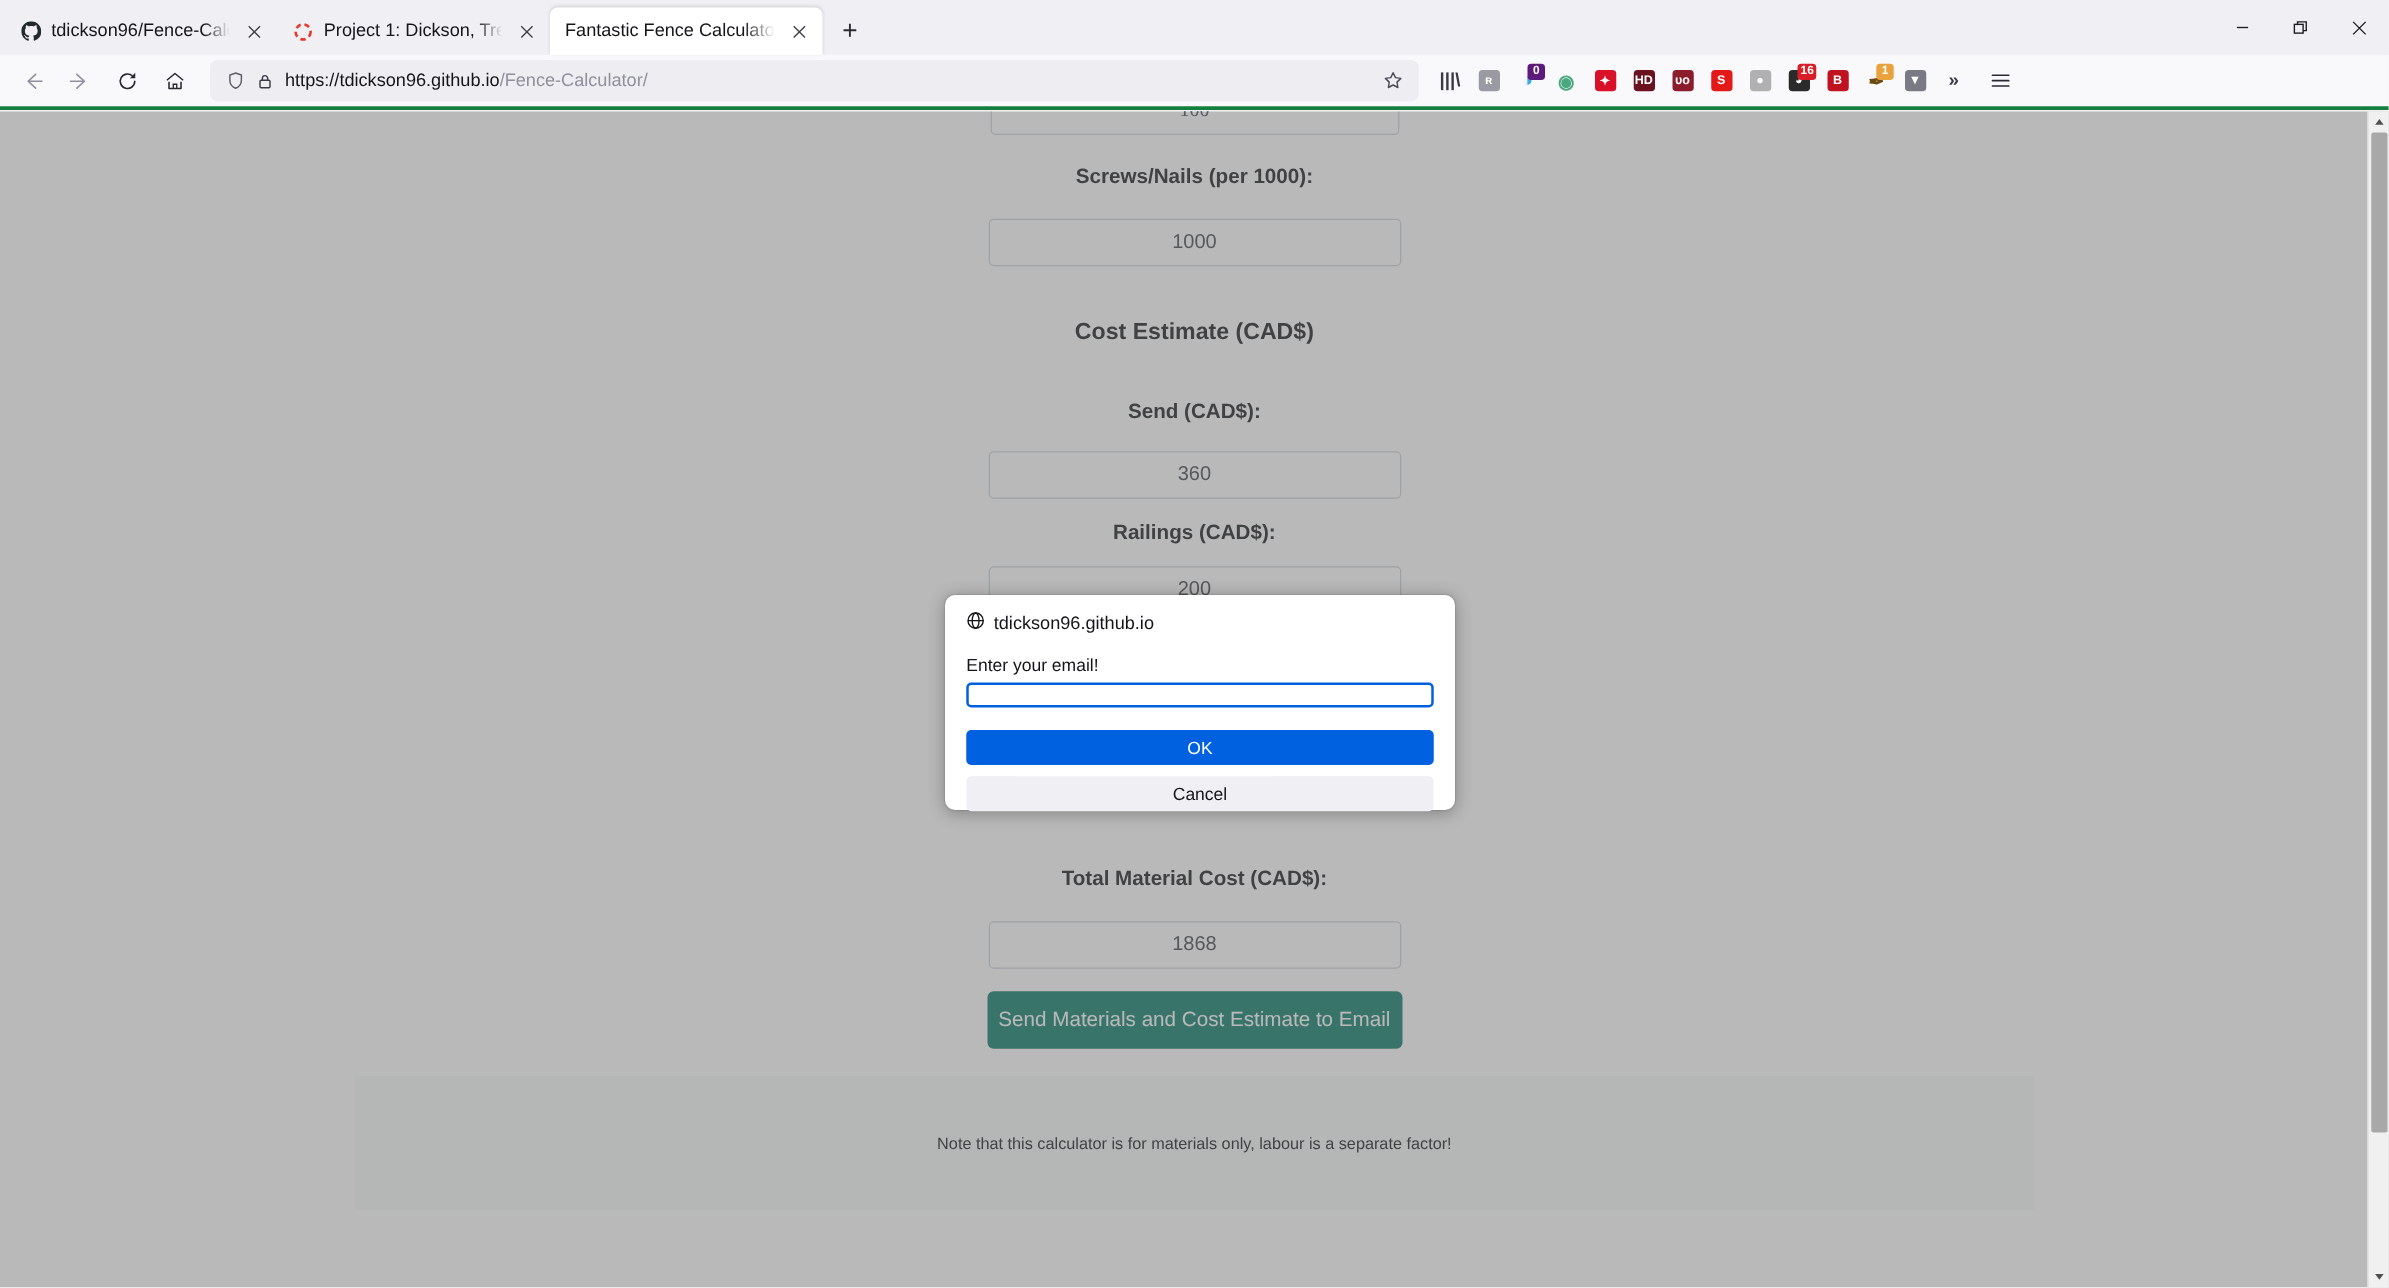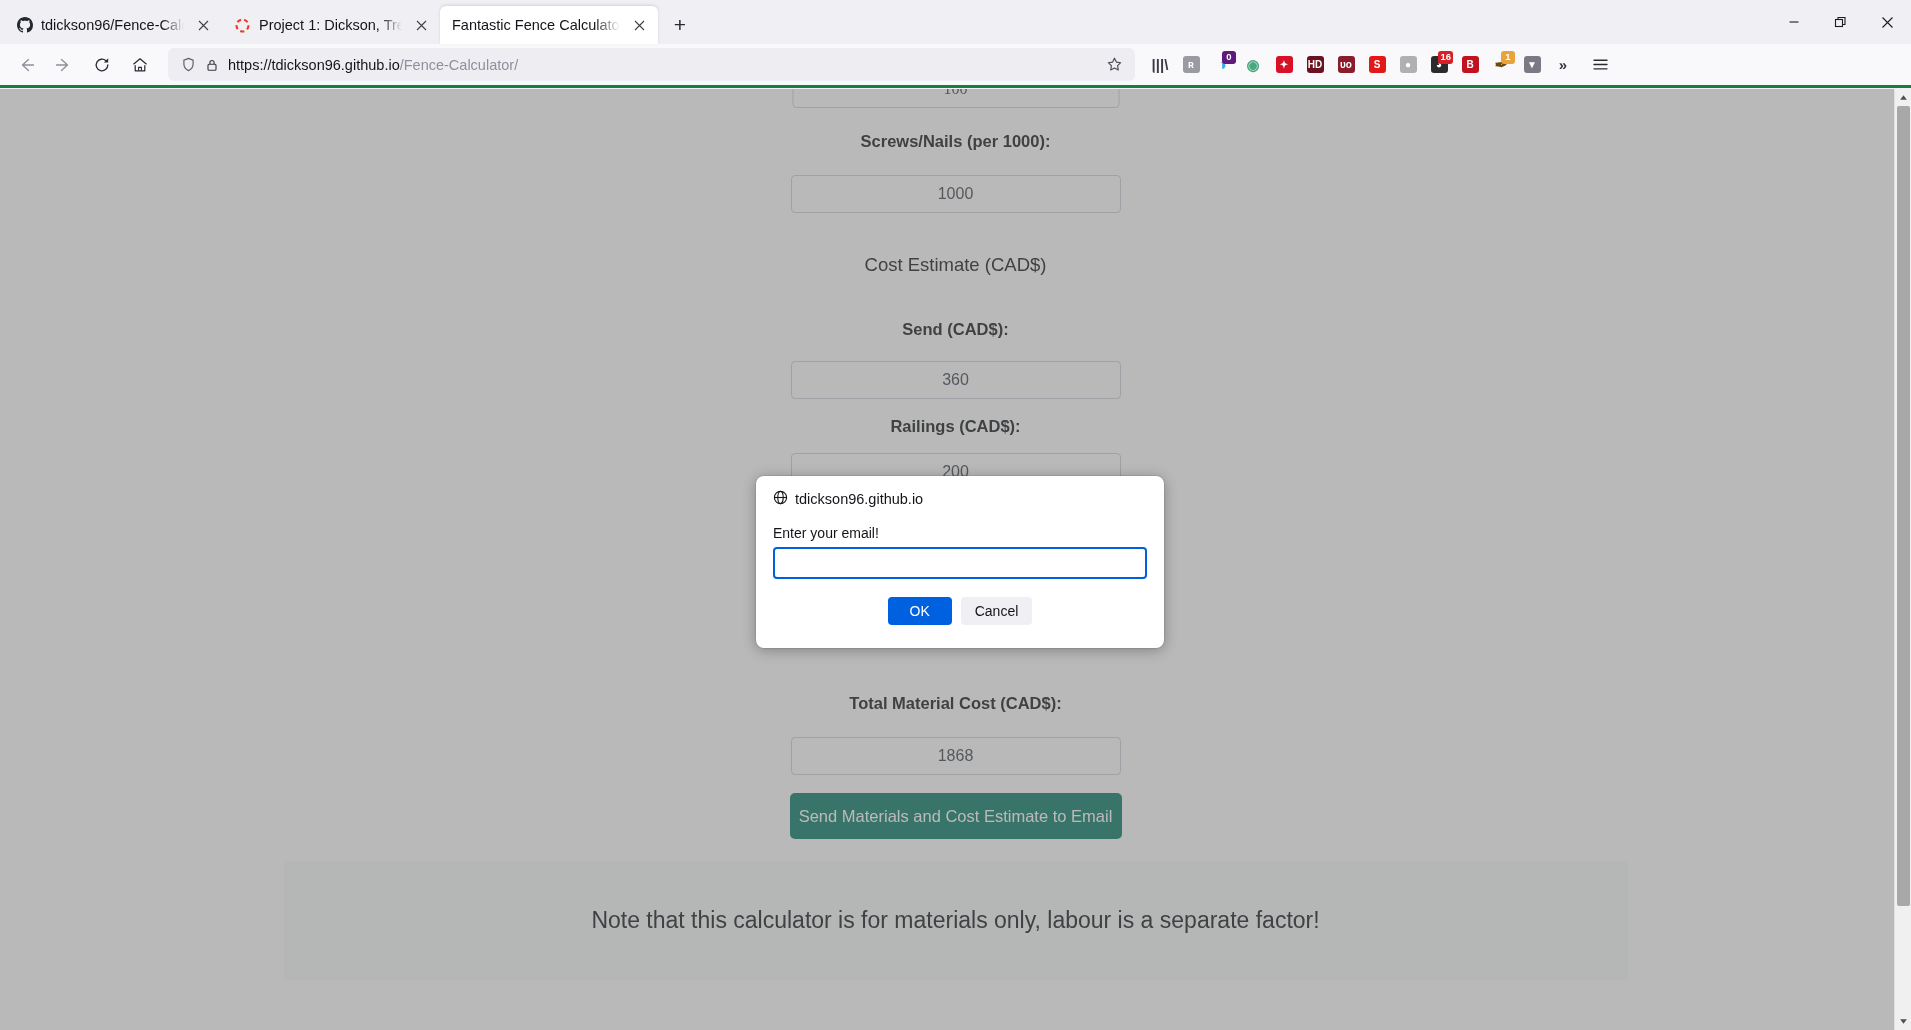--- a/index.html
+++ b/index.html
@@ -110,35 +110,35 @@
     margin: 0; line-height: 1;
   }
   .fld-box {
     width: 330px; height: 38px; margin: 0 auto;
     border: 1px solid #ced4da; border-radius: 4px;
     background: #ffffff;
     display: flex; align-items: center; justify-content: center;
     font-size: 16px; color: #495057;
   }
   .section-title {
-    font-size: 18.5px; font-weight: normal; color: #212529;
+    font-size: 18.5px; font-weight: bold; color: #212529;
   }
   .send-btn {
     width: 332px; height: 46px; margin: 0 auto;
     background: #17826f; color: #ffffff;
     border: none; border-radius: 5px;
     font-size: 16.5px; font-family: "Liberation Sans", sans-serif;
     display: flex; align-items: center; justify-content: center;
   }
   .footer-panel {
     width: 1344px; margin: 0 auto;
     background: #f8f9fa;
     padding: 46px 0;
   }
-  .footer-note { font-size: 23px; color: #212529; }
+  .footer-note { font-size: 13px; color: #212529; }
 
   
   .dimmer {
     position: absolute; inset: 0;
     background: rgba(100,100,100,0.45);
     z-index: 40;
   }
 
   
   .modal {
@@ -158,21 +158,21 @@
   .modal-prompt { margin-top: 16px; font-size: 14px; color: #15141a; }
   .modal-input {
     margin-top: 6px; height: 32px; width: 374px;
     border: 2px solid #0060df; border-radius: 4px;
     background: #fff; outline: none;
     font-size: 14px; padding: 0 6px;
     font-family: "Liberation Sans", sans-serif;
     color: #15141a;
   }
   .modal-actions {
-    margin-top: 18px; display: flex; justify-content: center; gap: 9px;
+    margin-top: 18px; display: flex; justify-content: flex-end; gap: 9px; flex-direction: column;
   }
   .btn {
     height: 28px; min-width: 64px; padding: 0 14px;
     border: none; border-radius: 4px;
     font-size: 14px; font-family: "Liberation Sans", sans-serif;
     display: flex; align-items: center; justify-content: center;
   }
   .btn-primary { background: #0061e0; color: #ffffff; }
   .btn-secondary { background: #f0f0f4; color: #15141a; }
 

